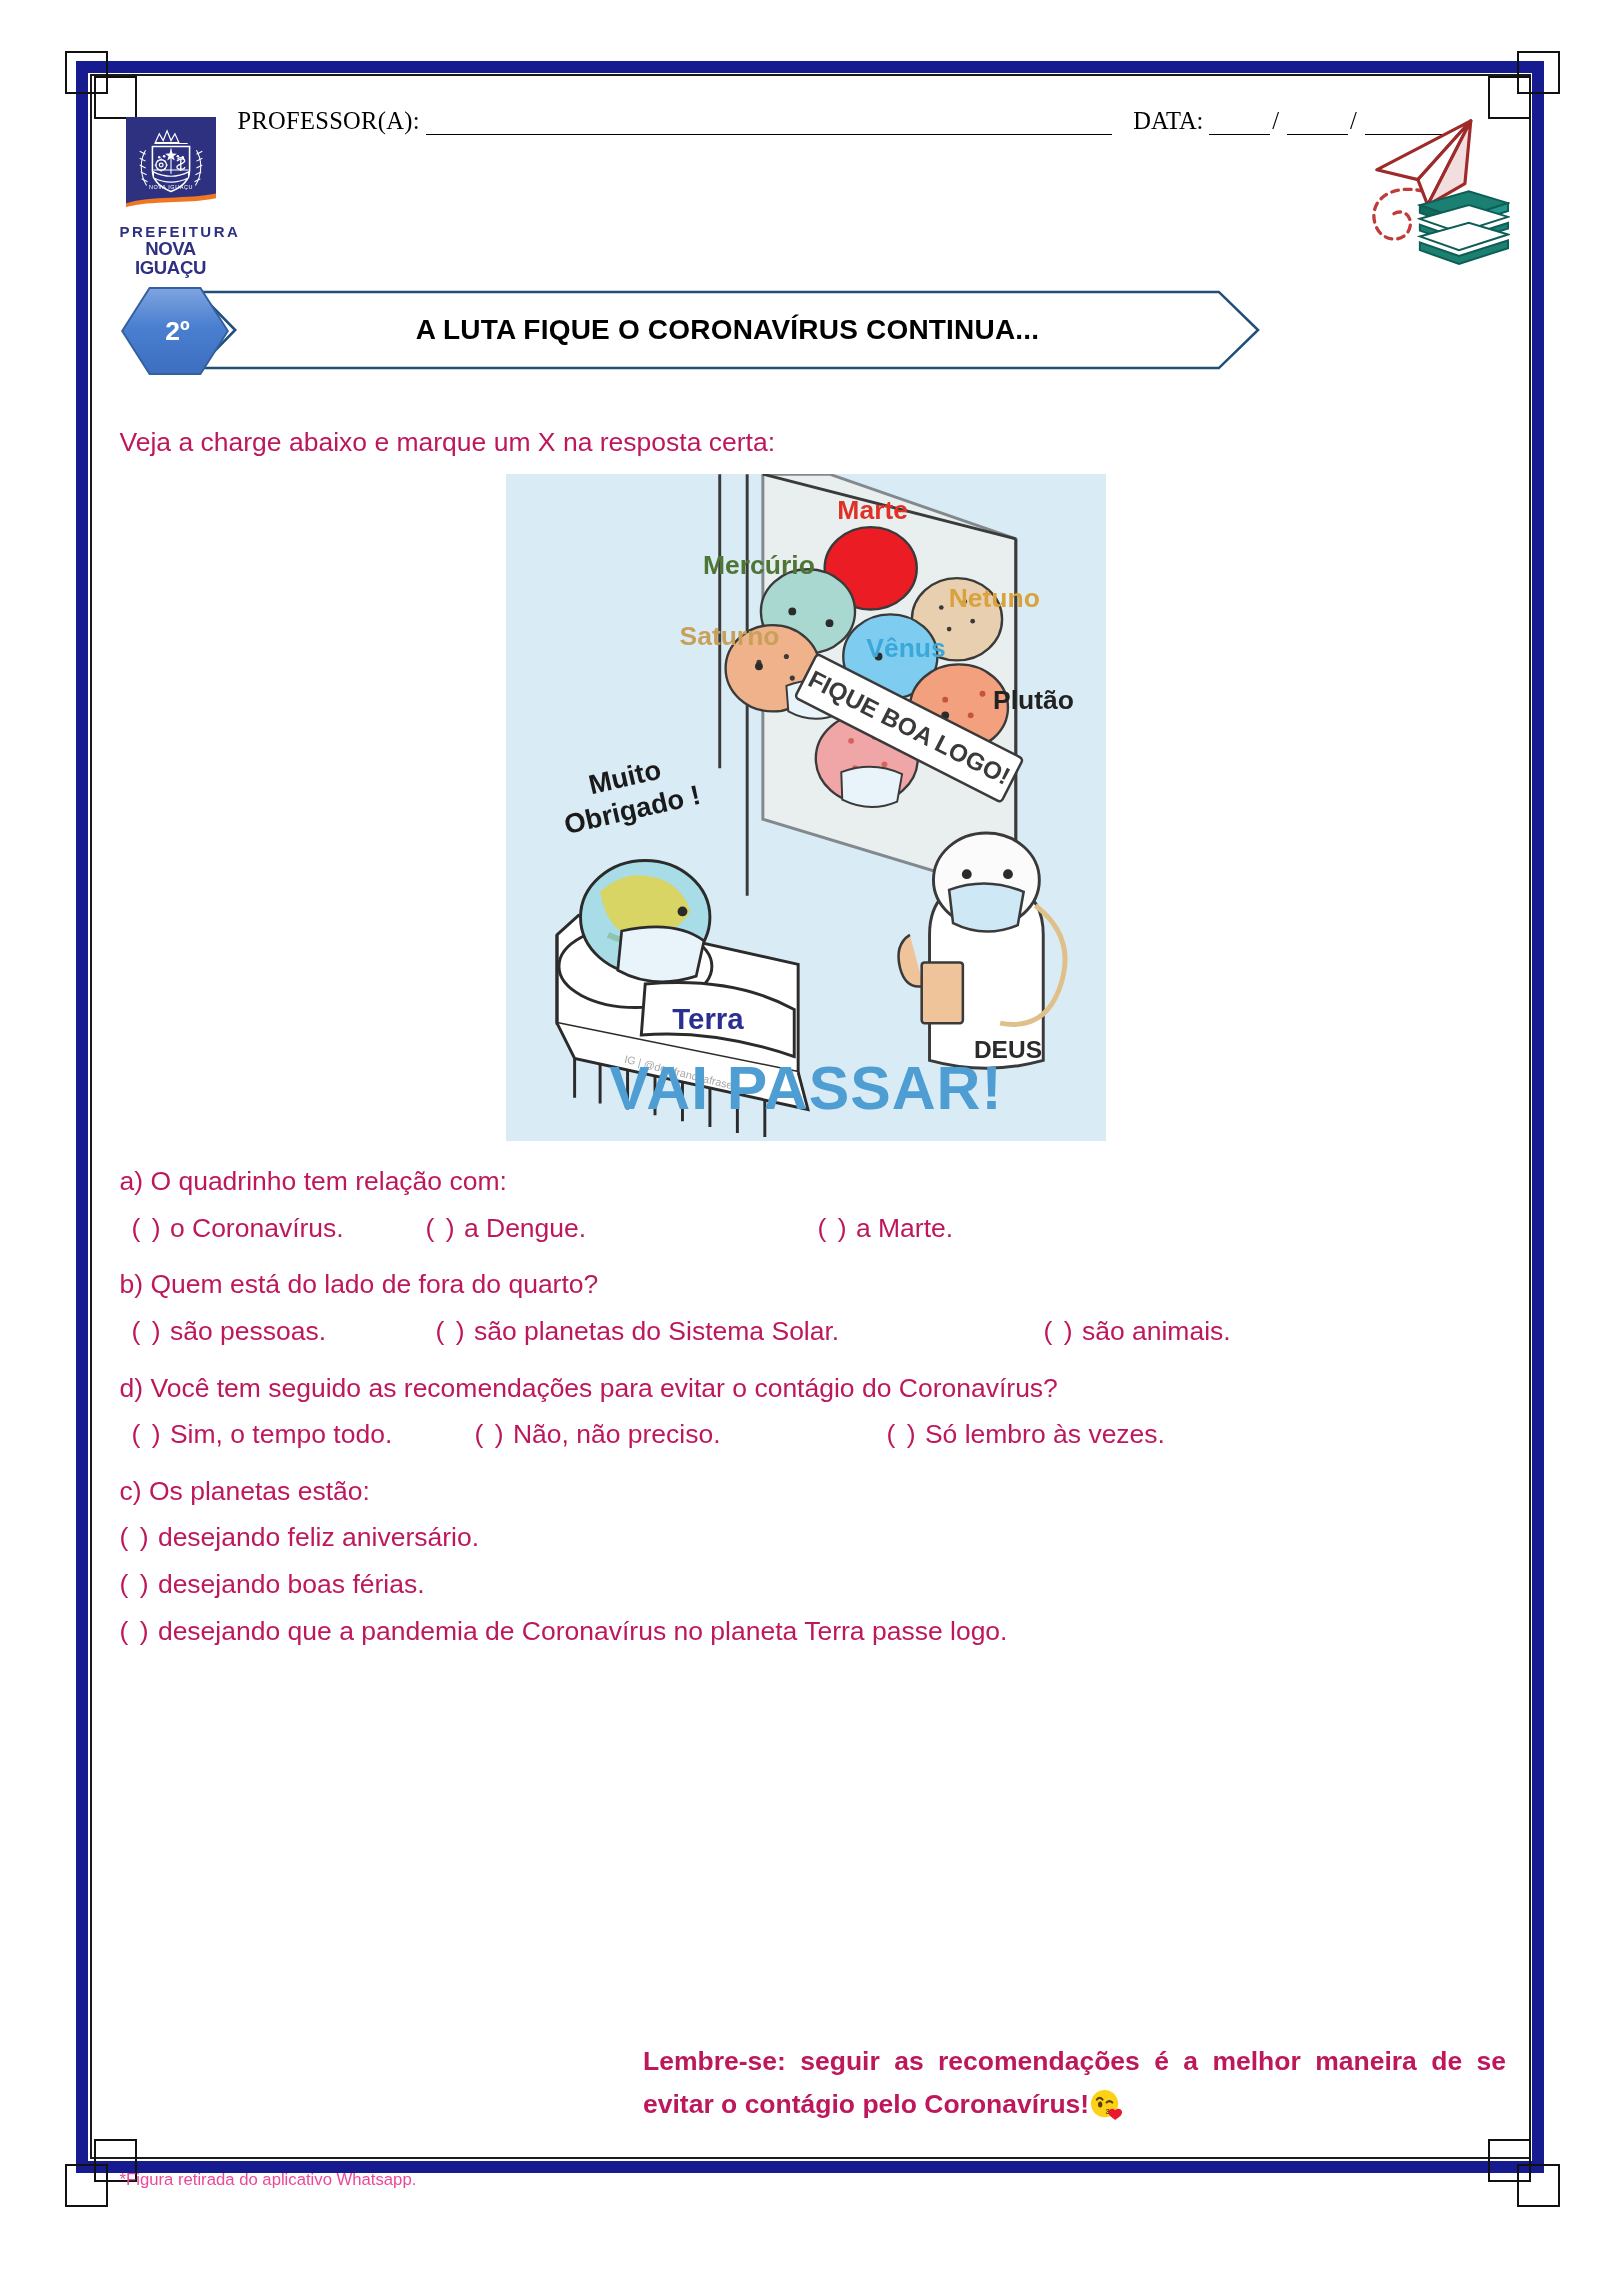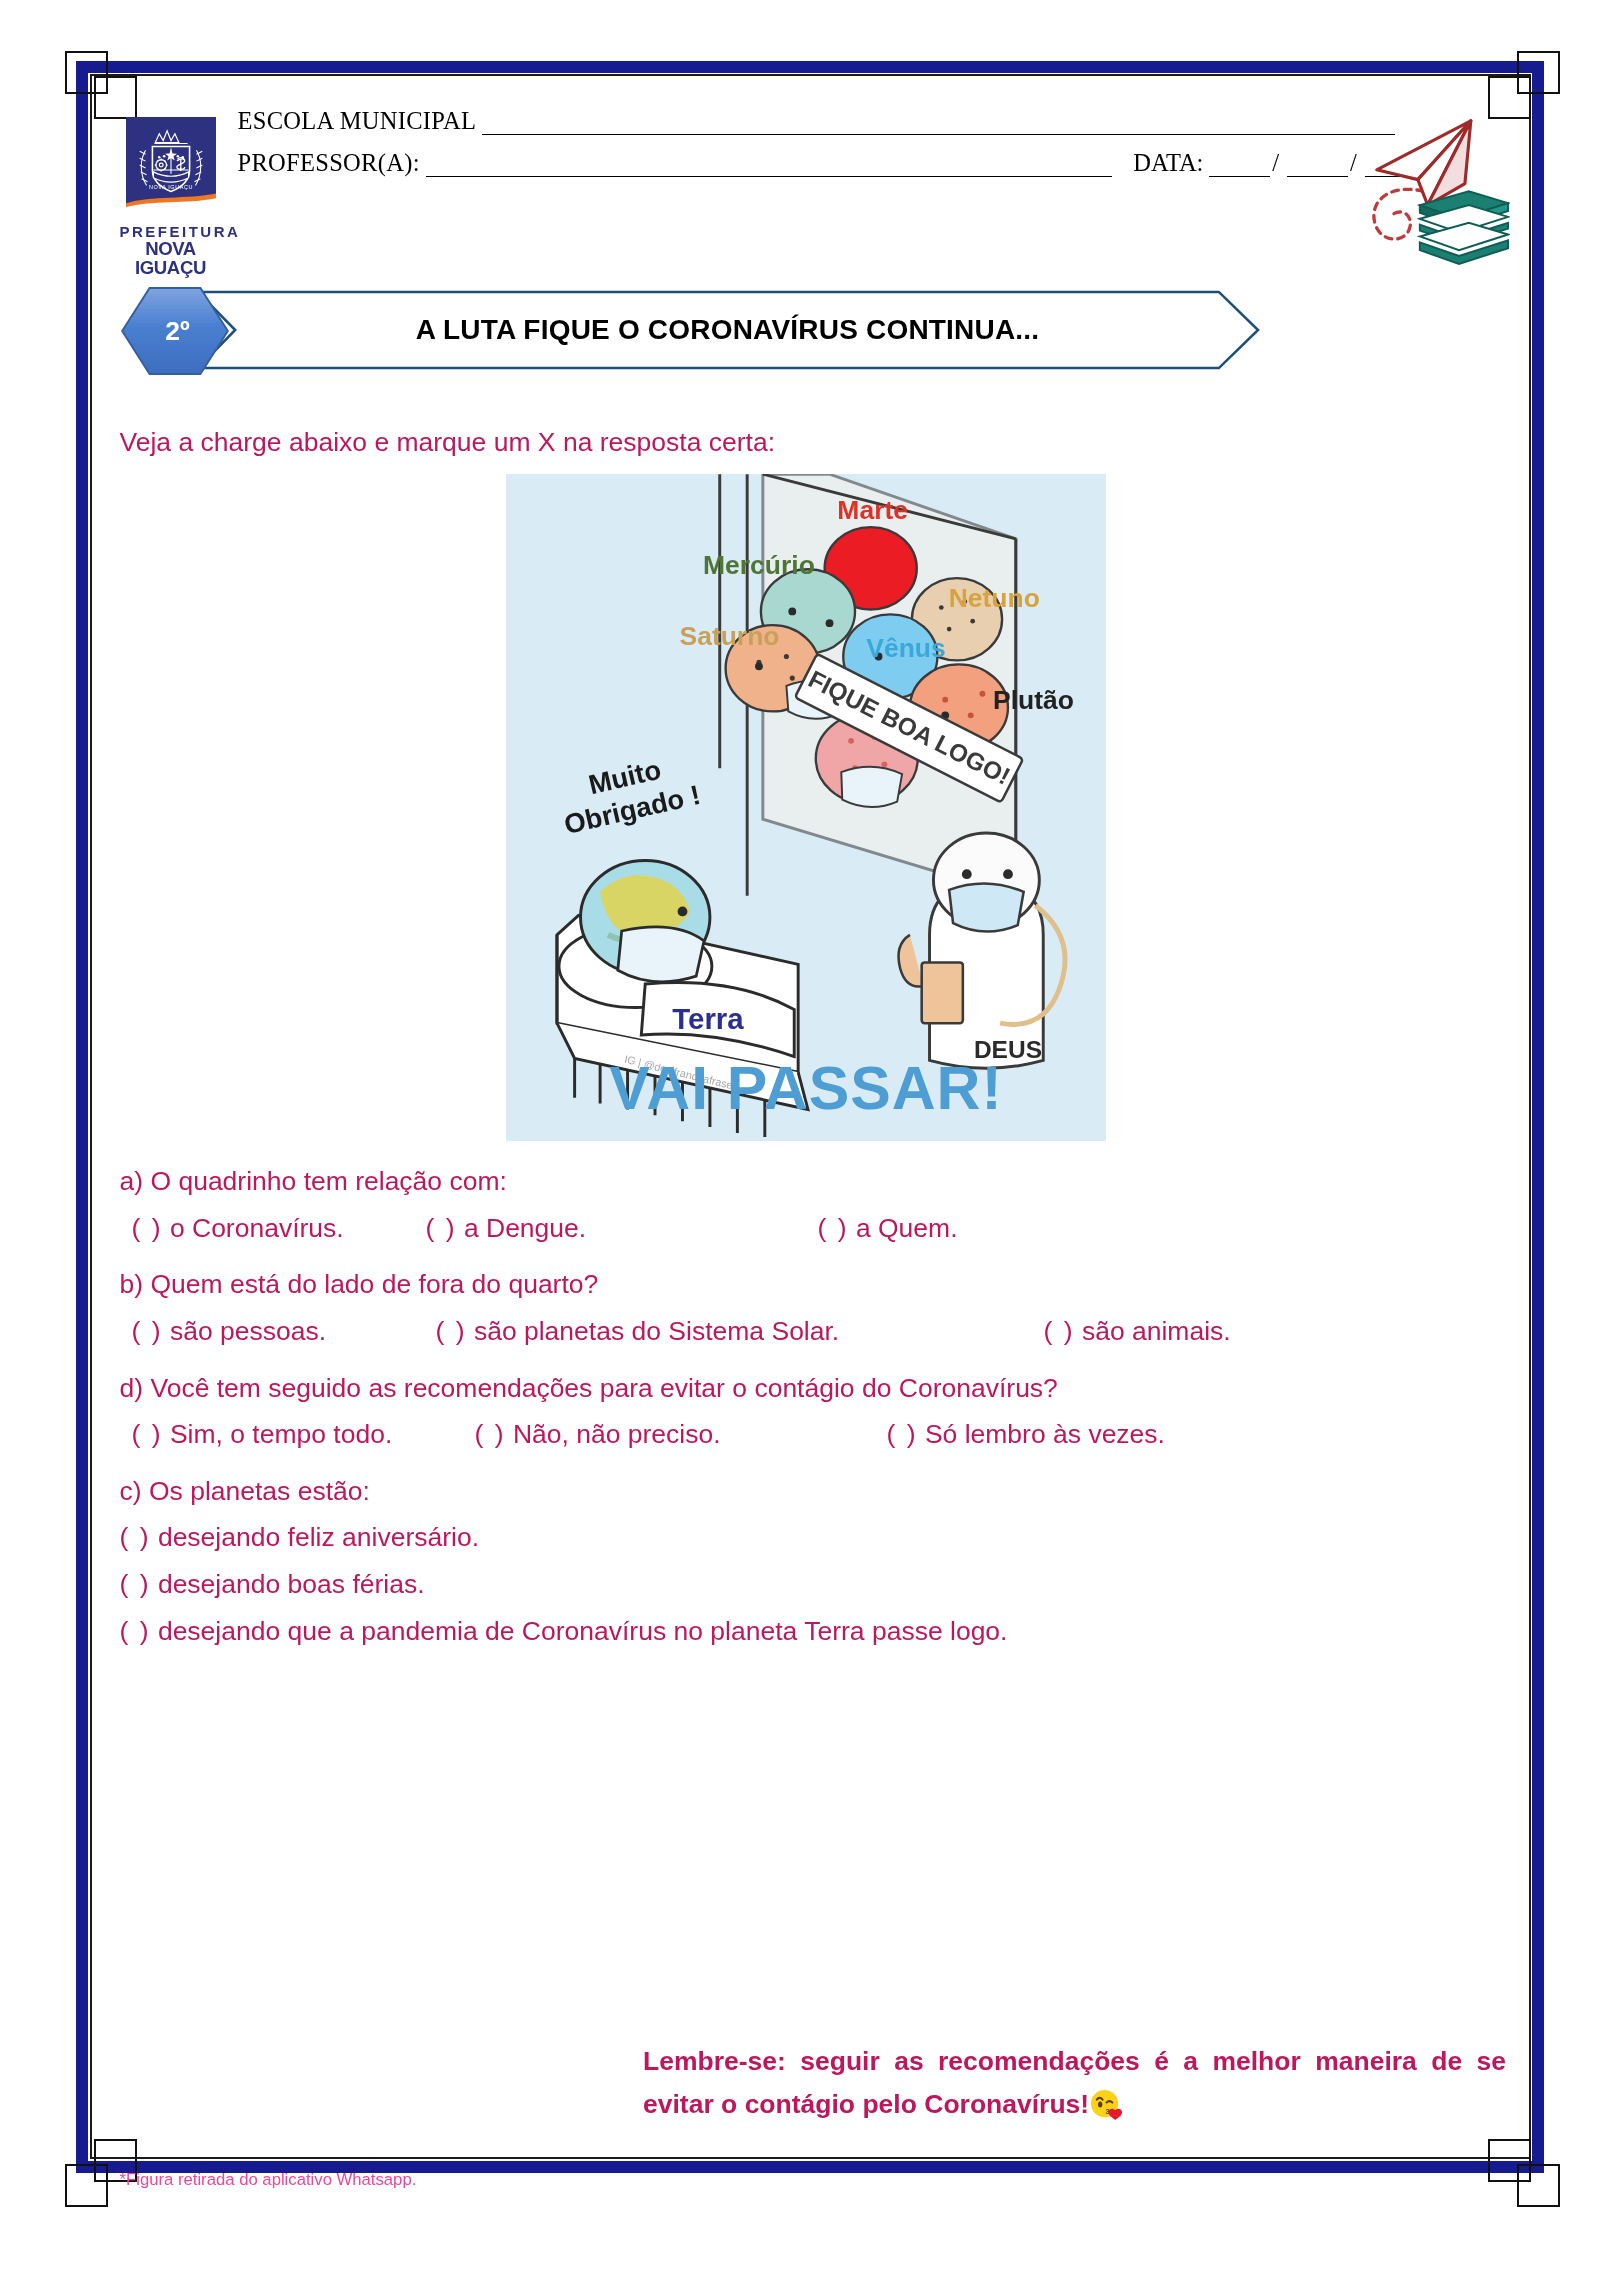--- a/index.html
+++ b/index.html
@@ -331,24 +331,20 @@
 
           <path d="M0 88 C26 80 62 84 92 78 L92 100 L0 100 Z" fill="#ef7622"></path>
           <path d="M0 92 C26 85 62 89 92 83 L92 100 L0 100 Z" fill="#ffffff"></path>
         </svg>
       </div>
       <div class="logo-prefeitura">PREFEITURA</div>
       <div class="logo-city">NOVA IGUAÇU</div>
     </div>
 
     <div class="fields">
-      <div class="field-row">
-        <span class="field-label">ESCOLA MUNICIPAL</span>
-        <span class="rule"></span>
-      </div>
 
       <div class="field-row">
         <span class="field-label">PROFESSOR(A):</span>
         <span class="rule fixed-a"></span>
         <span class="date-label">DATA:</span>
         <span class="rule date-a"></span>
         <span class="slash">/</span>
         <span class="rule date-b"></span>
         <span class="slash">/</span>
         <span class="rule date-c"></span>
@@ -546,21 +542,21 @@
         <span class="opt" style="width:294px">
           <span class="box">(    )</span>
           <span>o Coronavírus.</span>
         </span>
         <span class="opt" style="width:392px">
           <span class="box">(    )</span>
           <span>a Dengue.</span>
         </span>
         <span class="opt">
           <span class="box">(    )</span>
-          <span>a Quem.</span>
+          <span>a Marte.</span>
         </span>
       </div>
     </div>
 
     <div class="q">
       <p class="q-text">b) Quem está do lado de fora do quarto?</p>
       <div class="opts">
         <span class="opt" style="width:304px">
           <span class="box">(    )</span>
           <span>são pessoas.</span>

